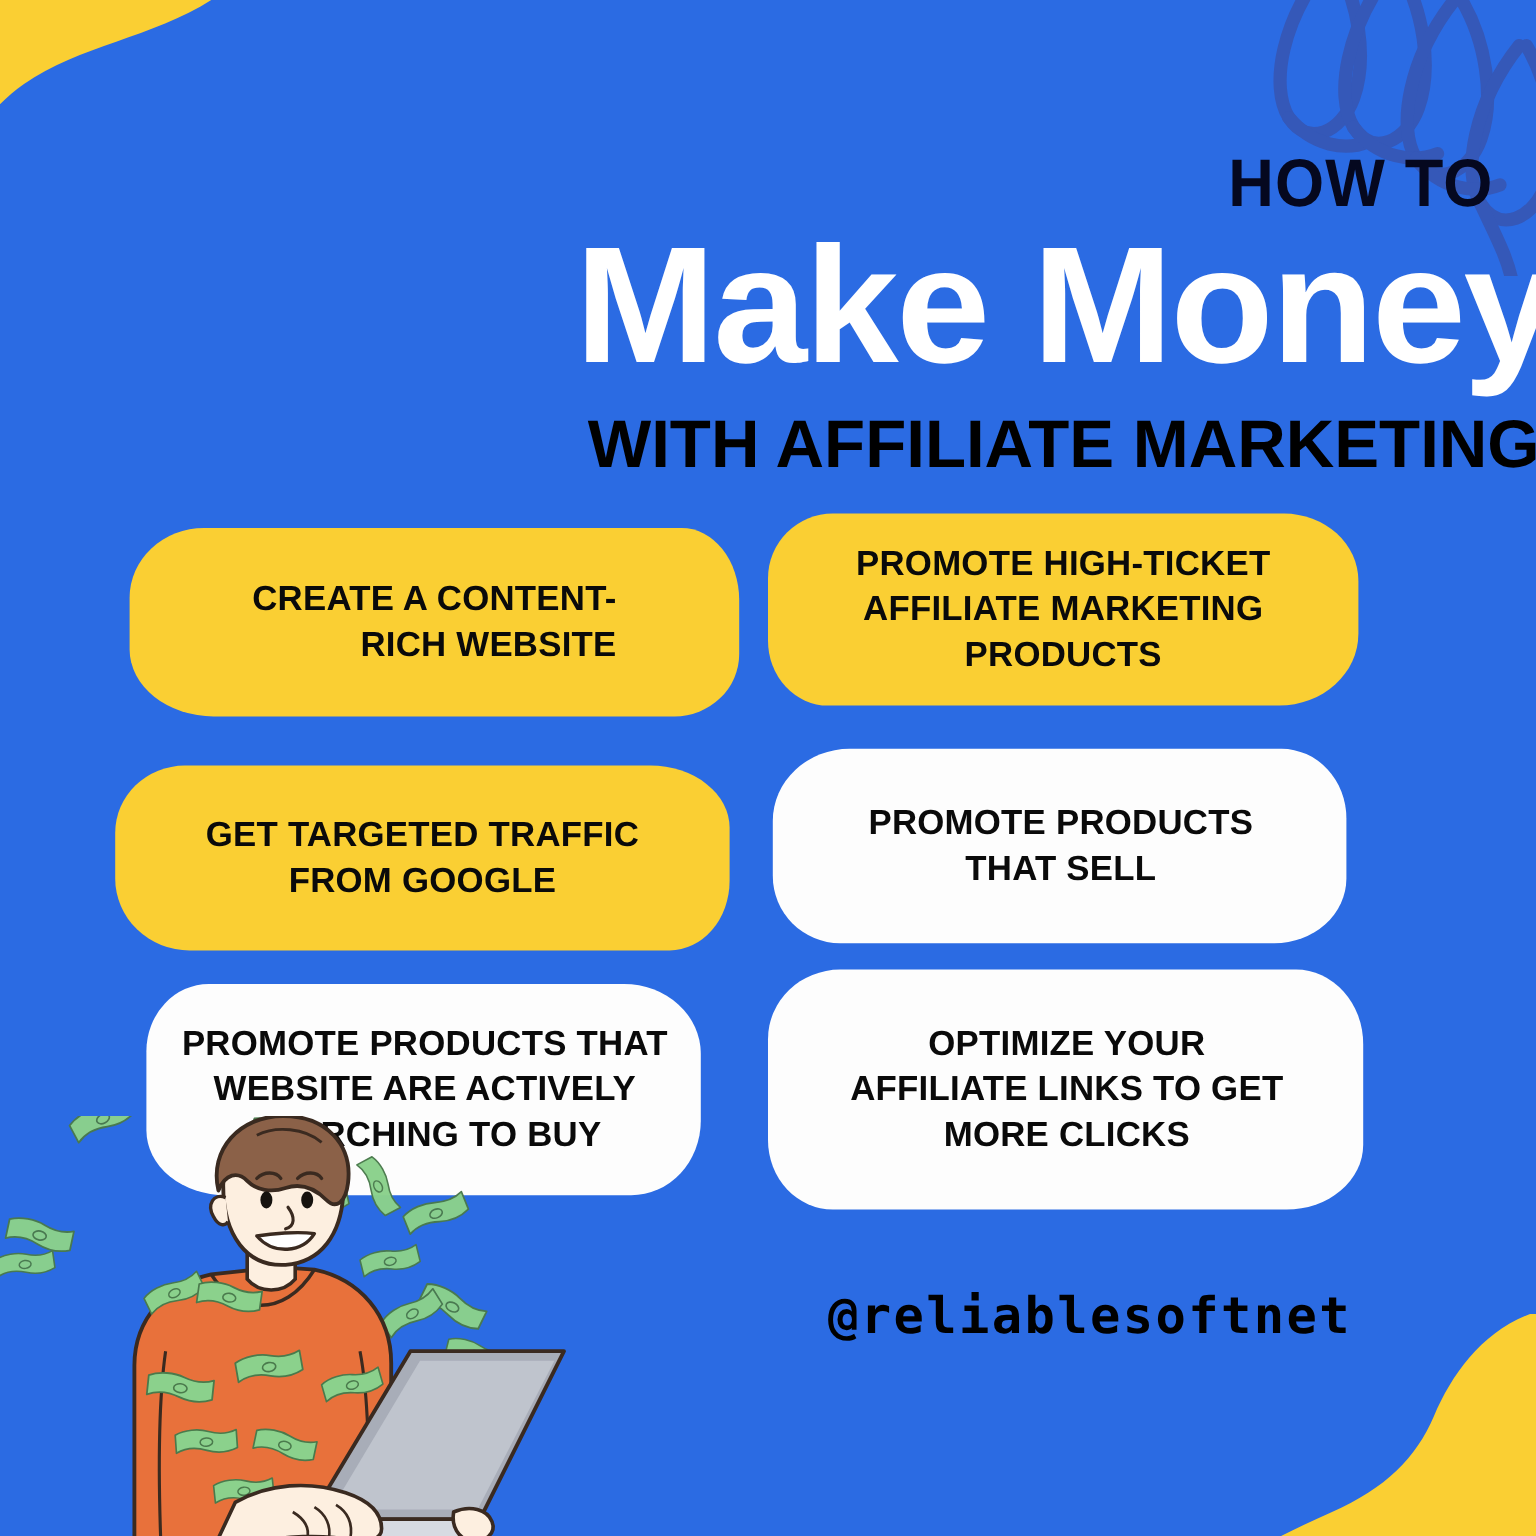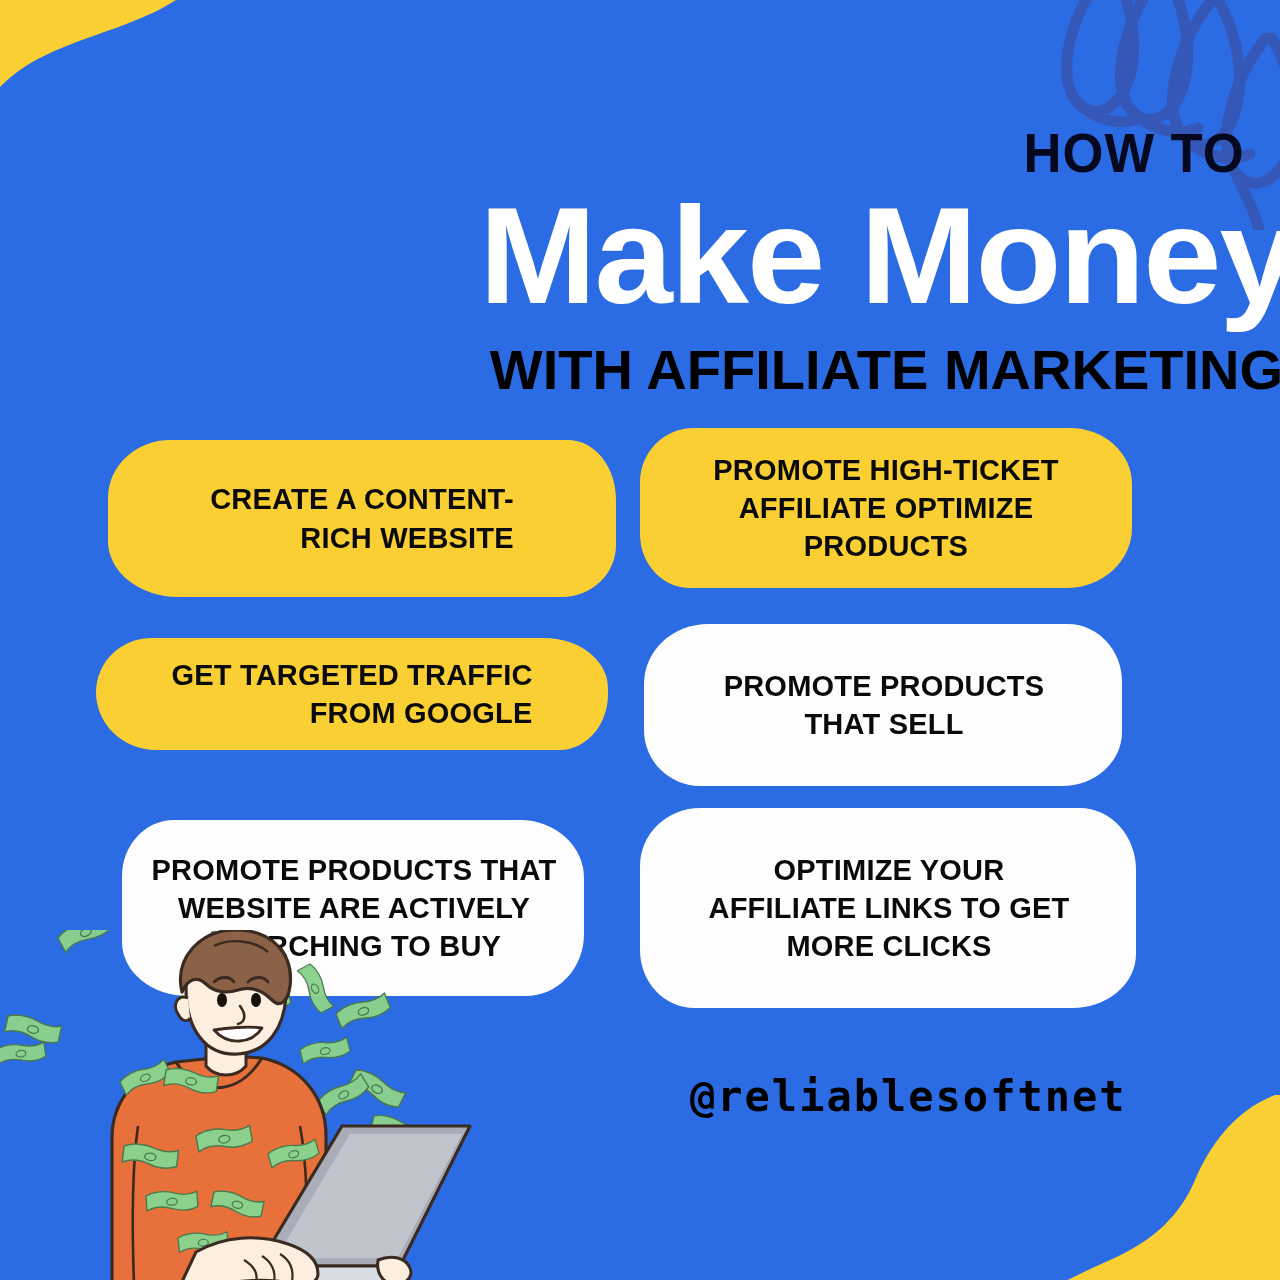--- a/index.html
+++ b/index.html
@@ -79,22 +79,22 @@
     white-space:pre-line;
   }
   .card.yellow  { background:#FACF33; }
   .card.white   { background:#FDFDFD;padding-left:28px; }
 
   
   #card-1 { left:108px;  top:440px; width:508px; height:157px;
             border-radius:62px 48px 54px 70px / 58px 60px 52px 56px;text-align:right; }
   #card-2 { left:640px; top:428px; width:492px; height:160px;
             border-radius:54px 62px 66px 50px / 54px 56px 60px 54px; }
-  #card-3 { left:96px;  top:638px; width:512px; height:112px;
-            border-radius:58px 66px 50px 62px / 56px 52px 58px 60px;text-align:right; }
+  #card-3 { left:96px;  top:638px; width:512px; height:154px;
+            border-radius:58px 66px 50px 62px / 56px 52px 58px 60px; }
   #card-4 { left:644px; top:624px; width:478px; height:162px;
             border-radius:64px 54px 60px 56px / 60px 58px 54px 56px; }
   #card-5 { left:122px; top:820px; width:462px; height:176px;
             border-radius:52px 64px 58px 66px / 56px 58px 62px 54px; }
   #card-6 { left:640px; top:808px; width:496px; height:200px;
             border-radius:60px 56px 64px 54px / 58px 62px 54px 58px;align-items:center; }
 
   
   #handle {
     position:absolute;
@@ -153,21 +153,21 @@
     <div id="subtitle">WITH AFFILIATE MARKETING</div>
   </div>
 
   <div class="card yellow" id="card-1">
     <span class="card-text">CREATE A CONTENT-
 RICH WEBSITE</span>
   </div>
 
   <div class="card yellow" id="card-2">
     <span class="card-text">PROMOTE HIGH-TICKET
-AFFILIATE OPTIMIZE
+AFFILIATE MARKETING
 PRODUCTS</span>
   </div>
 
   <div class="card yellow" id="card-3">
     <span class="card-text">GET TARGETED TRAFFIC
 FROM GOOGLE</span>
   </div>
 
   <div class="card white" id="card-4">
     <span class="card-text">PROMOTE PRODUCTS

